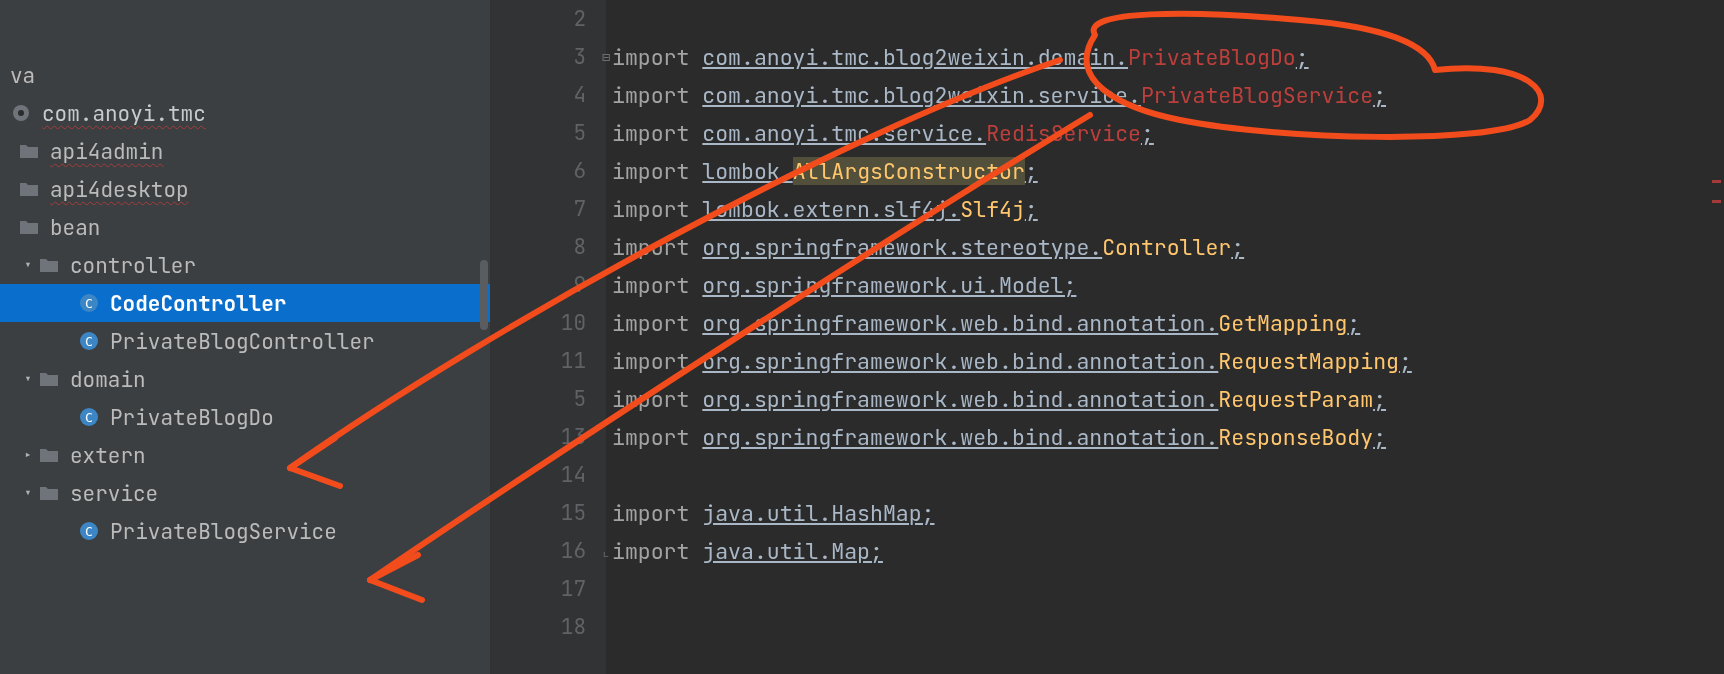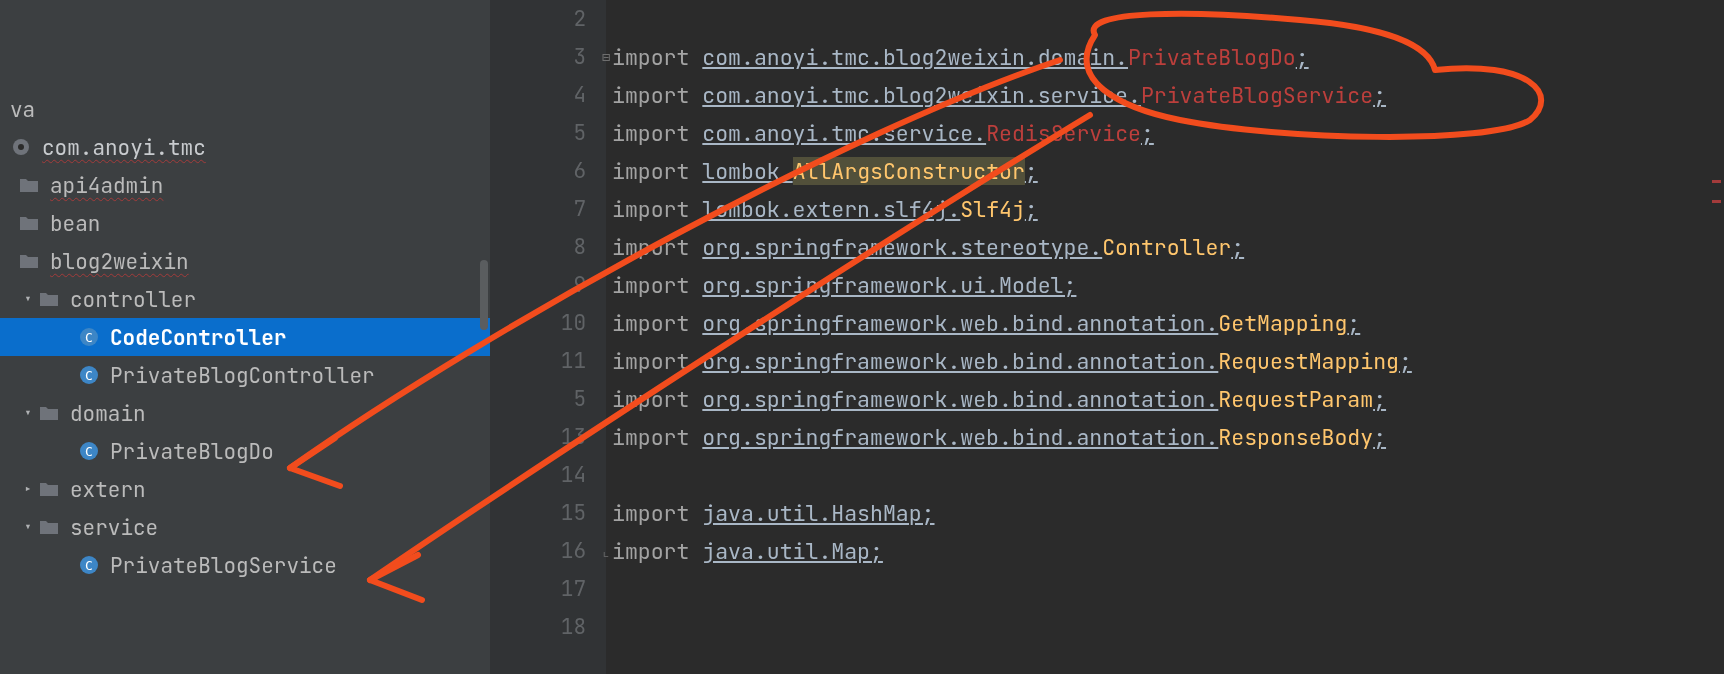--- a/index.html
+++ b/index.html
@@ -1,20 +1,20 @@
 <!DOCTYPE html>
 <html><head>
 <meta charset="utf-8">
 <style>
   * { margin:0; padding:0; box-sizing:border-box; }
   html,body { width:1724px; height:674px; overflow:hidden; font-family:"JetBrains Mono","Fira Code",Menlo,Consolas,monospace; background:#2B2B2B; color:#A9B7C6; }
   .root { display:flex; width:100%; height:100%; position:relative; }
   
   .sidebar { width:490px; height:100%; background:#3C3F41; overflow:hidden; position:relative; font-size:21px; }
-  .tree { padding-top:90px; }
+  .tree { padding-top:56px; }
   .tree-row { display:flex; align-items:center; height:38px; white-space:nowrap; }
   .tree-row.selected { background:#0A6ECC; color:#FFFFFF; }
   .tree-row.selected .label { color:#FFFFFF; font-weight:600;text-align:center; }
   .indent-0 { padding-left:10px; }
   .indent-1 { padding-left:18px; }
   .indent-3 { padding-left:78px; }
   .chevron { width:20px; display:inline-flex; justify-content:center; color:#AFB1B3; font-size:14px; }
   .icon { width:22px; height:22px; display:inline-flex; align-items:center; justify-content:center; margin-right:10px; }
   .folder-icon svg, .pkg-icon svg, .class-icon svg { width:20px; height:20px; }
   .label { color:#BBBBBB; font-size:21px; }
@@ -71,29 +71,29 @@
               </svg>
             </span>
             <span class="label underline-red">api4admin</span>
           </div>
           <div class="tree-row indent-1">
             <span class="icon folder-icon">
               <svg viewBox="0 0 20 20">
                 <path d="M1 4h6l2 2h10v11H1z" fill="#6F737A"></path>
               </svg>
             </span>
-            <span class="label">bean</span>
+            <span class="label underline-red">api4desktop</span>
           </div>
           <div class="tree-row indent-1">
             <span class="icon folder-icon">
               <svg viewBox="0 0 20 20">
                 <path d="M1 4h6l2 2h10v11H1z" fill="#6F737A"></path>
               </svg>
             </span>
-            <span class="label underline-red">blog2weixin</span>
+            <span class="label">bean</span>
           </div>
         </div>
 
       <div class="tree-row indent-1">
         <span class="chevron">▾</span>
         <span class="icon folder-icon">
           <svg viewBox="0 0 20 20">
               <path d="M1 4h6l2 2h10v11H1z" fill="#6F737A"></path>
             </svg>
         </span>

